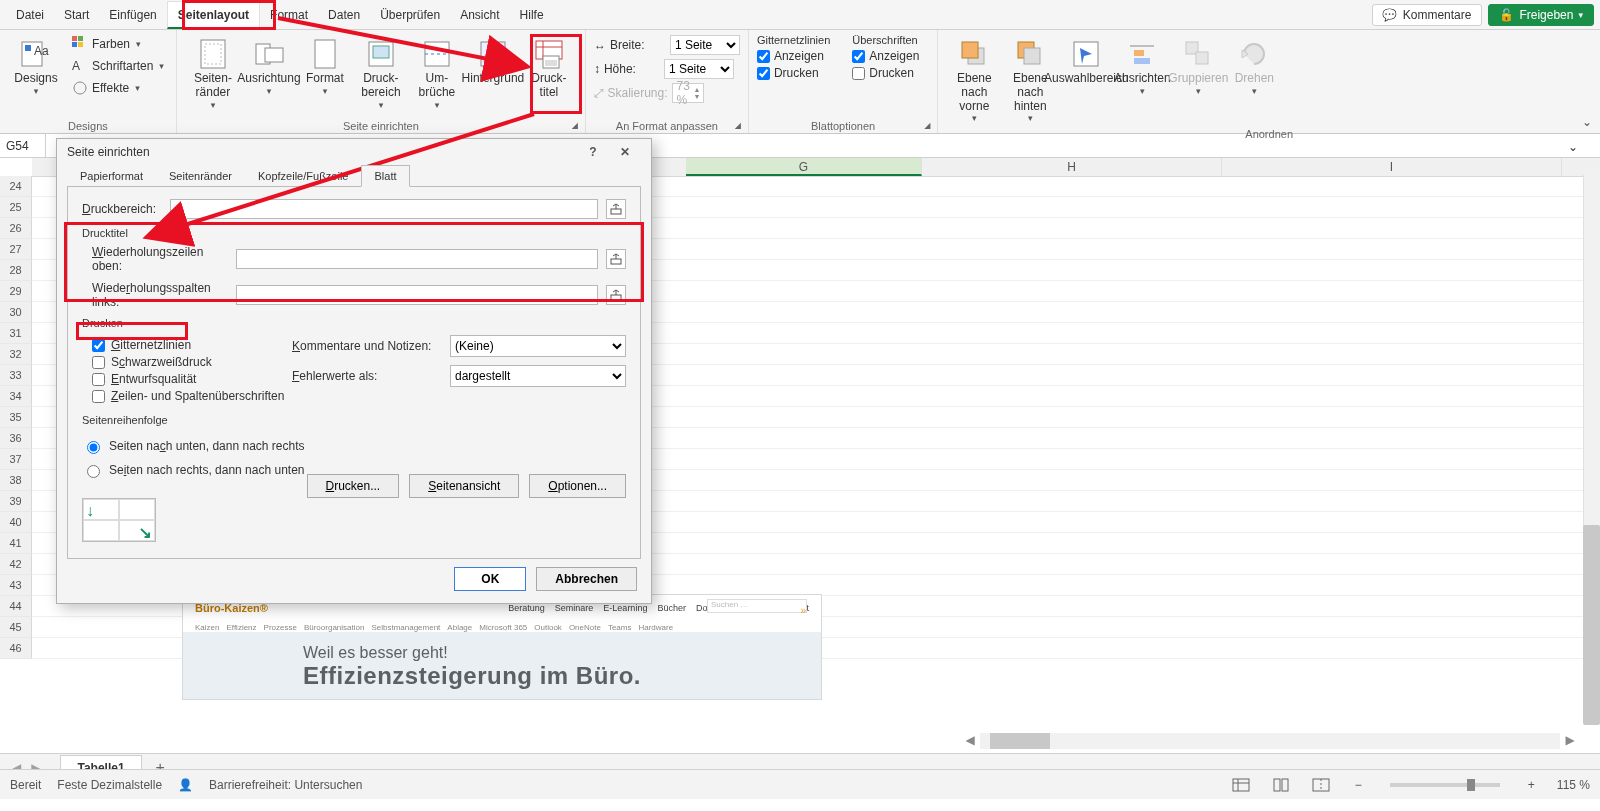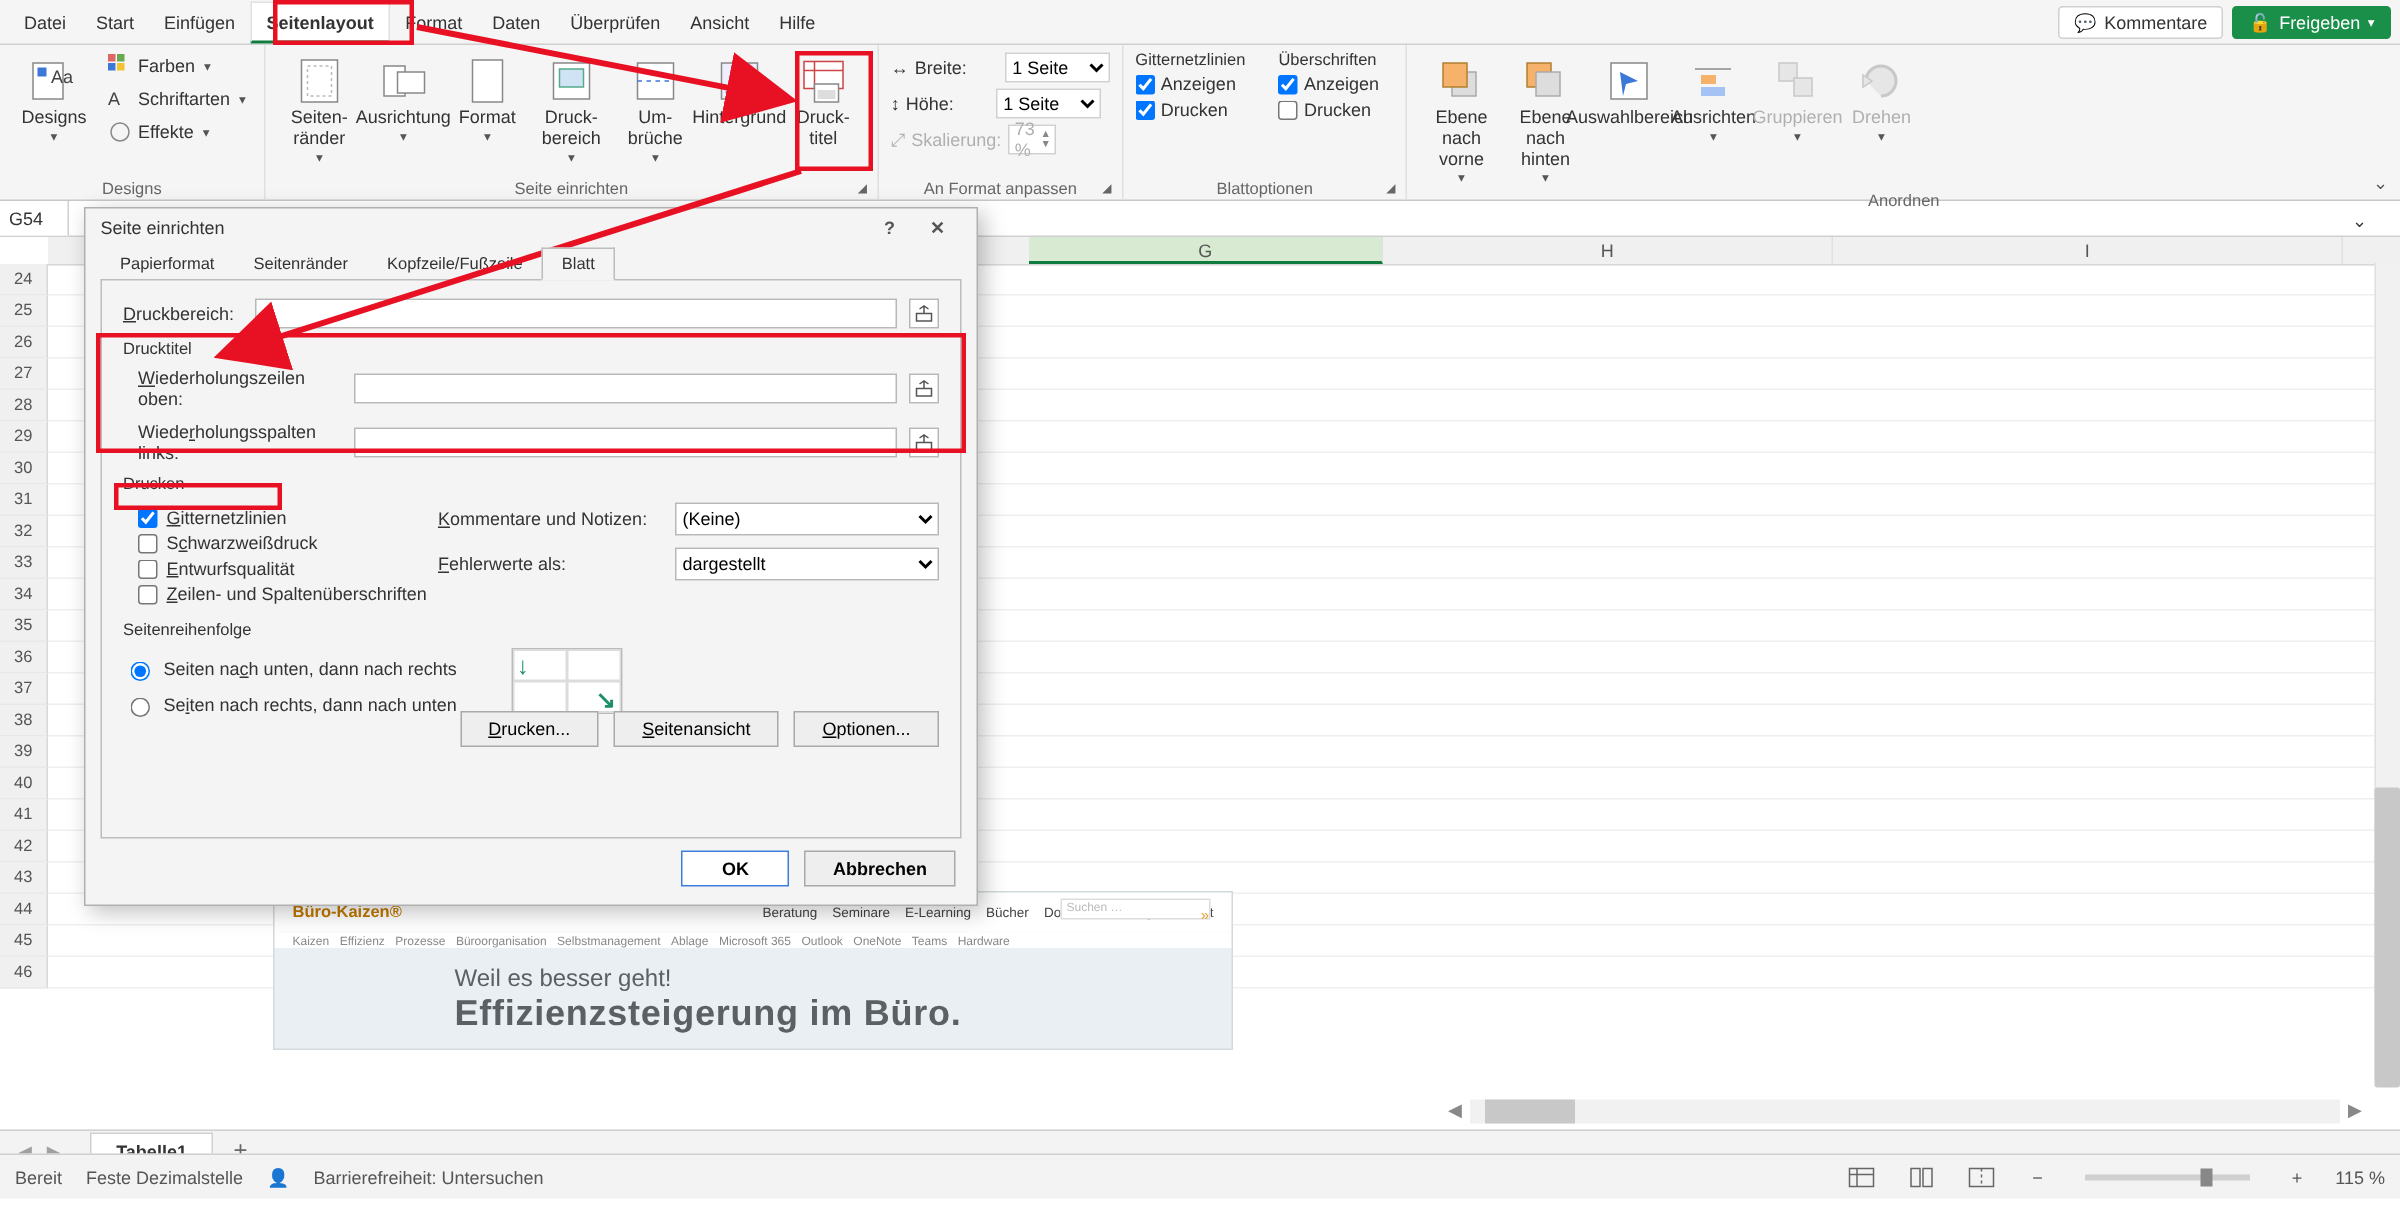--- a/index.html
+++ b/index.html
@@ -220,21 +220,21 @@
   .range-btn svg { width:12px; height:12px; }
   .dlg-section { font-size:11px; margin:8px 0 6px; color:#333;}
   .dlg-chk { display:flex; align-items:center; gap:6px; margin:3px 0 3px 10px; }
   .dlg-chk input { margin:0; }
   .two-col { display:flex; }
   .two-col .left { width:210px; }
   .two-col .right { flex:1; }
   .right .sel-row { display:flex; align-items:center; gap:8px; margin-bottom:8px;}
   .right .sel-row .l2 { width:150px; }
   .right select { flex:1; height:22px; border:1px solid #b8b8b8; background:#fff; font:inherit; }
-  .order { display:flex; gap:36px; margin-top:6px;}
+  .order { display:flex; gap:20px; margin-top:6px;flex-direction:column;}
   .order .radios { display:flex; flex-direction:column; gap:8px; padding-top:6px;}
   .order .radios label { display:flex; align-items:center; gap:6px;}
   .order-img {
     width:74px; height:44px; border:1px solid #bbb; background:#fff;
     display:grid; grid-template-columns:1fr 1fr; grid-template-rows:1fr 1fr;
   }
   .order-img div { border:1px solid #dcdcdc; position:relative;}
   .order-img .arrow {
     position:absolute; top:2px; left:2px; color:#1c8f6a; font-size:16px; font-weight:bold;
   }

